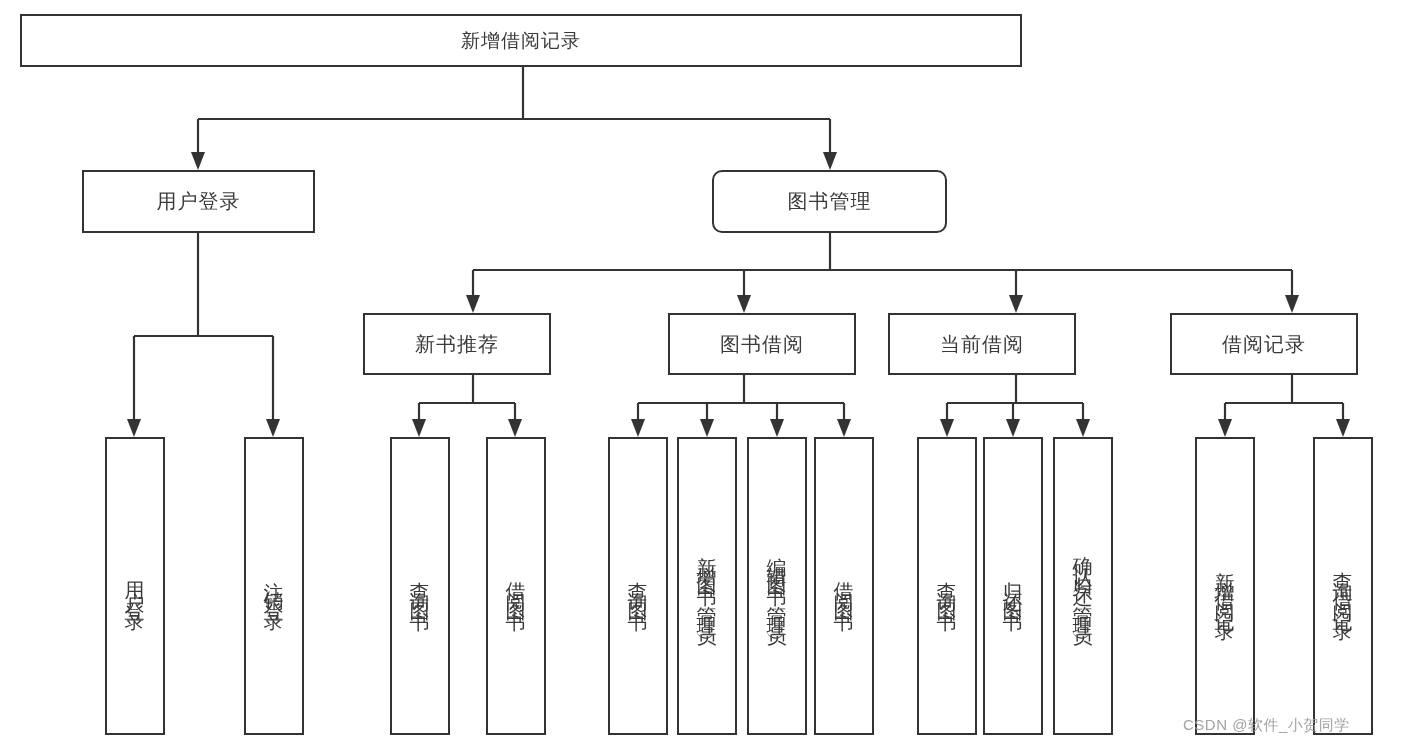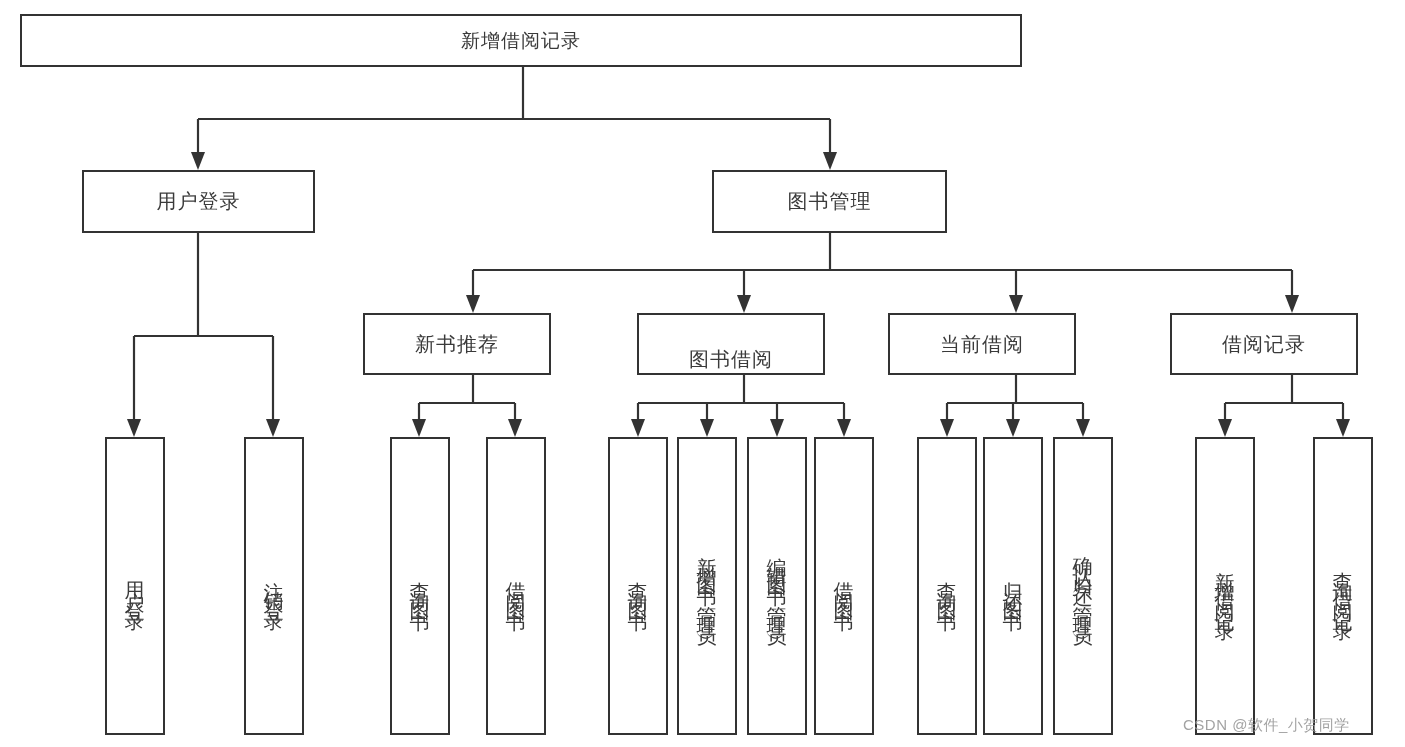--- a/index.html
+++ b/index.html
@@ -21,24 +21,24 @@
     border:2.5px solid var(--line);
     display:flex;align-items:center;justify-content:center;
     color:var(--text);
     font-size:20px;
     letter-spacing:1px;
     white-space:nowrap;
   }
   .root{left:20px;top:14px;width:1002px;height:53px;font-size:19px;}
   .branch{height:63px;}
   .b-user{left:82px;top:170px;width:233px;}
-  .b-book{left:712px;top:170px;width:235px;}
+  .b-book{left:712px;top:170px;width:235px;border-radius:10px;}
   .group{top:313px;width:188px;height:62px;}
   .g-0{left:363px;}
-  .g-1{left:637px;align-items:flex-end;}
+  .g-1{left:668px;}
   .g-2{left:888px;}
   .g-3{left:1170px;}
   .leaf{top:437px;width:60px;height:298px;}
   .leaf .vtext{
     writing-mode:vertical-rl;
     text-orientation:mixed;
     letter-spacing:10px;
     font-size:20px;
     line-height:1;
     color:var(--text);

